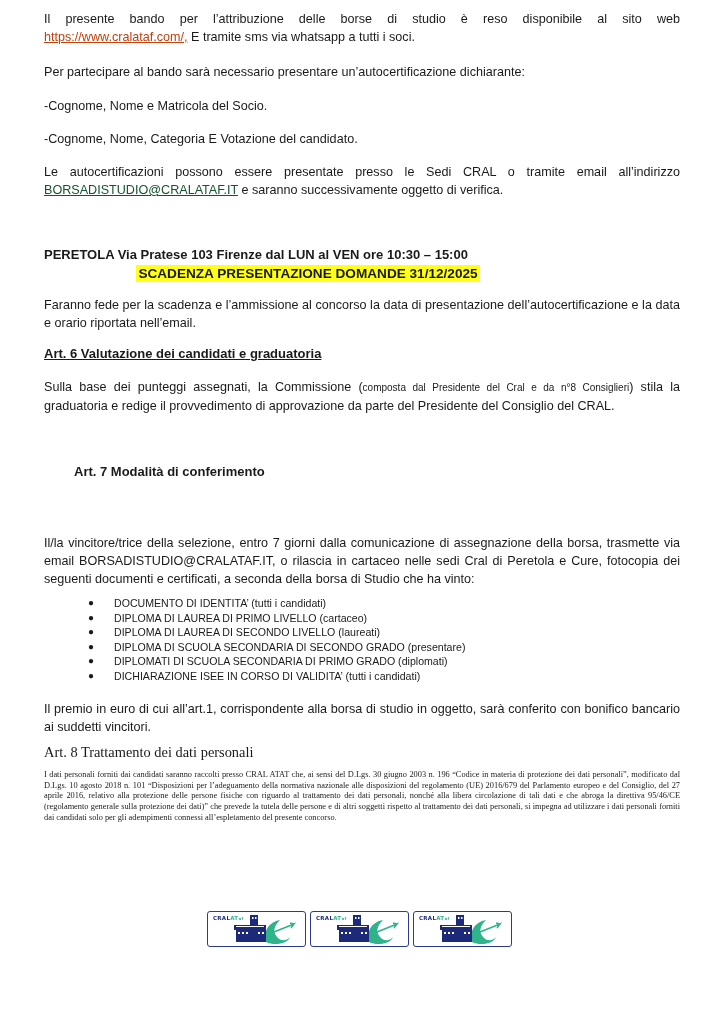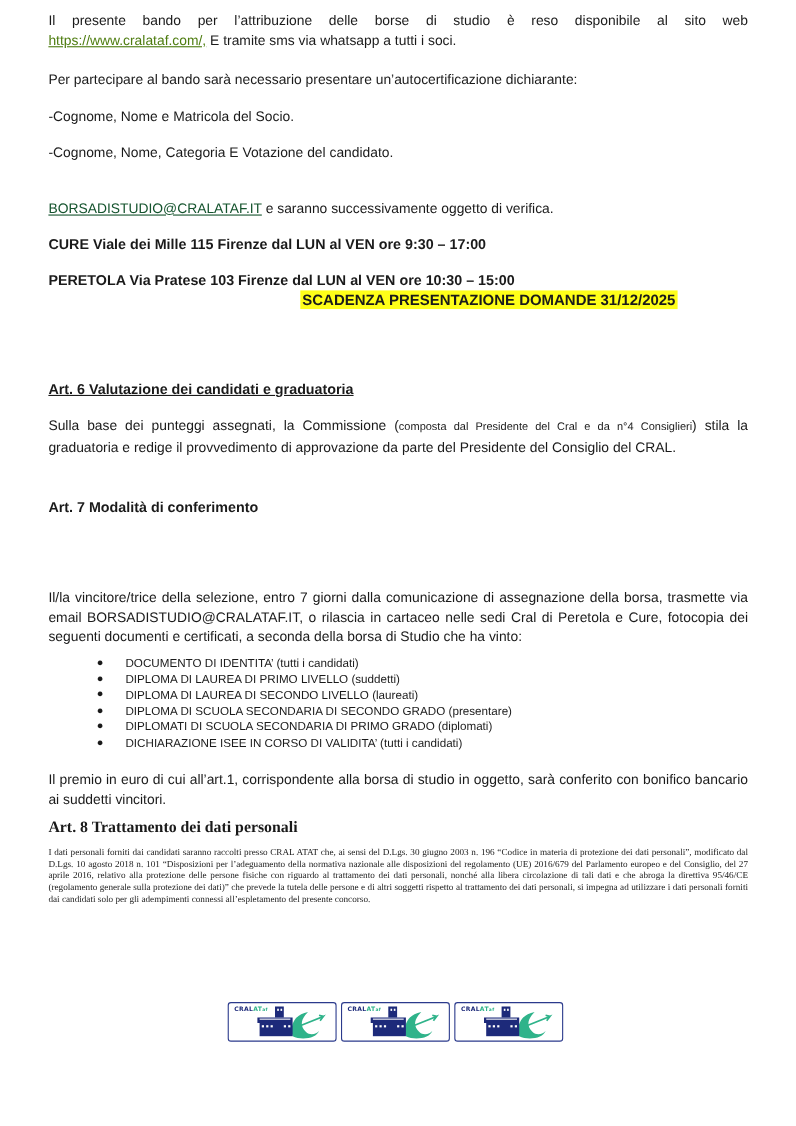--- a/index.html
+++ b/index.html
@@ -2,28 +2,28 @@
 <html><head>
 <meta charset="utf-8">
 <style>
   html, body { margin: 0; padding: 0; background: #ffffff; }
   body { width: 724px; height: 1024px; position: relative; overflow: hidden; color: #1a1a1a; }
   .page { position: absolute; left: 0; top: 0; width: 724px; height: 1024px; }
   .sans { font-family: "Liberation Sans", "DejaVu Sans", sans-serif; }
   .abs { position: absolute; }
   .p { left: 44px; width: 636px; font-size: 12.6px; line-height: 18px; text-align: justify; margin: 0; }
   .bold { font-weight: bold; }
-  a.link { color: #4d7c0f; text-decoration: underline; }
+  a.link { color: #c2410c; text-decoration: underline; }
   a.email { color: #14532d; text-decoration: underline; }
   .hl { background: #ffff19; font-weight: bold; font-size: 13.6px; padding: 1px 2px; }
   .small-paren { font-size: 10px; }
   ul.docs { list-style: none; margin: 0; padding: 0; left: 88px; width: 500px; }
   ul.docs li { font-size: 10.6px; line-height: 14.6px; position: relative; padding-left: 26px; }
   ul.docs li .bullet { position: absolute; left: 0; top: 0; font-size: 10px; }
-  .h-serif { font-family: "Liberation Serif", "DejaVu Serif", serif; font-weight: bold; font-size: 14.4px; }
+  .h-serif { font-family: "Liberation Serif", "DejaVu Serif", serif; font-weight: normal; font-size: 14.4px; }
   .privacy { left: 44px; width: 636px; font-family: "Liberation Serif", "DejaVu Serif", serif; font-size: 8.35px; line-height: 10.7px; text-align: justify; margin: 0; text-align-last: left; }
   .info { left: 44px; font-family: "Liberation Serif", "DejaVu Serif", serif; font-size: 15.5px; }
   .logos { left: 207px; top: 911px; display: flex; gap: 4px; }
   .logo { width: 97px; height: 34px; border: 1px solid #2b3a8c; border-radius: 3px; position: relative; background: #fff; overflow: hidden; }
   .logo .brand { position: absolute; left: 5px; top: 3px; font-family: "DejaVu Sans", sans-serif; font-size: 5.5px; font-weight: bold; color: #1d2a7a; letter-spacing: 0.3px; }
   .logo .brand .at { color: #2fb38a; }
   .logo svg { position: absolute; left: 0; top: 0; }
 </style>
 </head>
 <body>
@@ -33,43 +33,43 @@
   <p class="abs p sans" style="top:10px;">
     <span style="display:inline-block; width:636px; text-align:justify; text-align-last:justify;">Il presente bando per l’attribuzione delle borse di studio è reso disponibile al sito web</span><br>
     <a class="link" href="#">https://www.cralataf.com/,</a><span> E tramite sms via whatsapp a tutti i soci.</span>
   </p>
 
   <p class="abs p sans" style="top:63px;">Per partecipare al bando sarà necessario presentare un’autocertificazione dichiarante:</p>
   <p class="abs p sans" style="top:130px;">-Cognome, Nome, Categoria E Votazione del candidato.</p>
   <p class="abs p sans" style="top:97px;">-Cognome, Nome e Matricola del Socio.</p>
 
   <p class="abs p sans" style="top:163px;">
-    <br>
+    <span style="display:inline-block; width:636px; text-align:justify; text-align-last:justify;">Le autocertificazioni possono essere presentate presso le Sedi CRAL o tramite email all’indirizzo</span><br>
     <a class="email" href="#">BORSADISTUDIO@CRALATAF.IT</a><span> e saranno successivamente oggetto di verifica.</span>
   </p>
 
-  <p class="abs p sans bold" style="top:213px; font-size:13px;">CURE Viale dei Mille 115 Firenze dal LUN al VEN ore 9:30 – 17:00</p>
   <p class="abs p sans bold" style="top:246px; font-size:13px;">PERETOLA Via Pratese 103 Firenze dal LUN al VEN ore 10:30 – 15:00</p>
 
-  <div class="abs sans" style="left:0; width:616px; top:264px; text-align:right;">
+  <div class="abs sans" style="left:0; width:616px; top:264px; text-align:center;">
     <span class="hl">SCADENZA PRESENTAZIONE DOMANDE 31/12/2025</span>
   </div>
 
+  <p class="abs p sans" style="top:296px;">Faranno fede per la scadenza e l’ammissione al concorso la data di presentazione dell’autocertificazione e la data e orario riportata nell’email.</p>
 
   <p class="abs p sans bold" style="top:345px; font-size:13px;text-decoration:underline;">Art. 6 Valutazione dei candidati e graduatoria</p>
   <p class="abs p sans" style="top:378px;">
-    <span>Sulla base dei punteggi assegnati, la Commissione (</span><span class="small-paren">composta dal Presidente del Cral e da n°4 Consiglieri</span><span>) stila la graduatoria e redige il provvedimento di approvazione da parte del Presidente del Consiglio del CRAL.</span>
+    <span>Sulla base dei punteggi assegnati, la Commissione (</span><span class="small-paren">composta dal Presidente del Cral e da n°8 Consiglieri</span><span>) stila la graduatoria e redige il provvedimento di approvazione da parte del Presidente del Consiglio del CRAL.</span>
   </p>
 
-  <p class="abs p sans bold" style="top:452px; font-size:13px;">Art. 7 Modalità di conferimento</p>
+  <p class="abs p sans bold" style="top:463px; font-size:13px;margin-left:30px;">Art. 7 Modalità di conferimento</p>
   <p class="abs p sans" style="top:534px;">Il/la vincitore/trice della selezione, entro 7 giorni dalla comunicazione di assegnazione della borsa, trasmette via email BORSADISTUDIO@CRALATAF.IT, o rilascia in cartaceo nelle sedi Cral di Peretola e Cure, fotocopia dei seguenti documenti e certificati, a seconda della borsa di Studio che ha vinto:</p>
 
   <ul class="abs docs sans" style="top:596px;">
     <li><span class="bullet">●</span><span>DOCUMENTO DI IDENTITA’ (tutti i candidati)</span></li>
-    <li><span class="bullet">●</span><span>DIPLOMA DI LAUREA DI PRIMO LIVELLO (suddetti)</span></li>
+    <li><span class="bullet">●</span><span>DIPLOMA DI LAUREA DI PRIMO LIVELLO (cartaceo)</span></li>
     <li><span class="bullet">●</span><span>DIPLOMA DI LAUREA DI SECONDO LIVELLO (laureati)</span></li>
     <li><span class="bullet">●</span><span>DIPLOMA DI SCUOLA SECONDARIA DI SECONDO GRADO (presentare)</span></li>
     <li><span class="bullet">●</span><span>DIPLOMATI DI SCUOLA SECONDARIA DI PRIMO GRADO (diplomati)</span></li>
     <li><span class="bullet">●</span><span>DICHIARAZIONE ISEE IN CORSO DI VALIDITA’ (tutti i candidati)</span></li>
   </ul>
 
   <p class="abs p sans" style="top:700px;">Il premio in euro di cui all’art.1, corrispondente alla borsa di studio in oggetto, sarà conferito con bonifico bancario ai suddetti vincitori.</p>
 
   <div class="abs h-serif" style="left:44px; top:744px;">Art. 8 Trattamento dei dati personali</div>
   <p class="abs privacy" style="top:770px;">I dati personali forniti dai candidati saranno raccolti presso CRAL ATAT che, ai sensi del D.Lgs. 30 giugno 2003 n. 196 “Codice in materia di protezione dei dati personali”, modificato dal D.Lgs. 10 agosto 2018 n. 101 “Disposizioni per l’adeguamento della normativa nazionale alle disposizioni del regolamento (UE) 2016/679 del Parlamento europeo e del Consiglio, del 27 aprile 2016, relativo alla protezione delle persone fisiche con riguardo al trattamento dei dati personali, nonché alla libera circolazione di tali dati e che abroga la direttiva 95/46/CE (regolamento generale sulla protezione dei dati)” che prevede la tutela delle persone e di altri soggetti rispetto al trattamento dei dati personali, si impegna ad utilizzare i dati personali forniti dai candidati solo per gli adempimenti connessi all’espletamento del presente concorso.</p>

